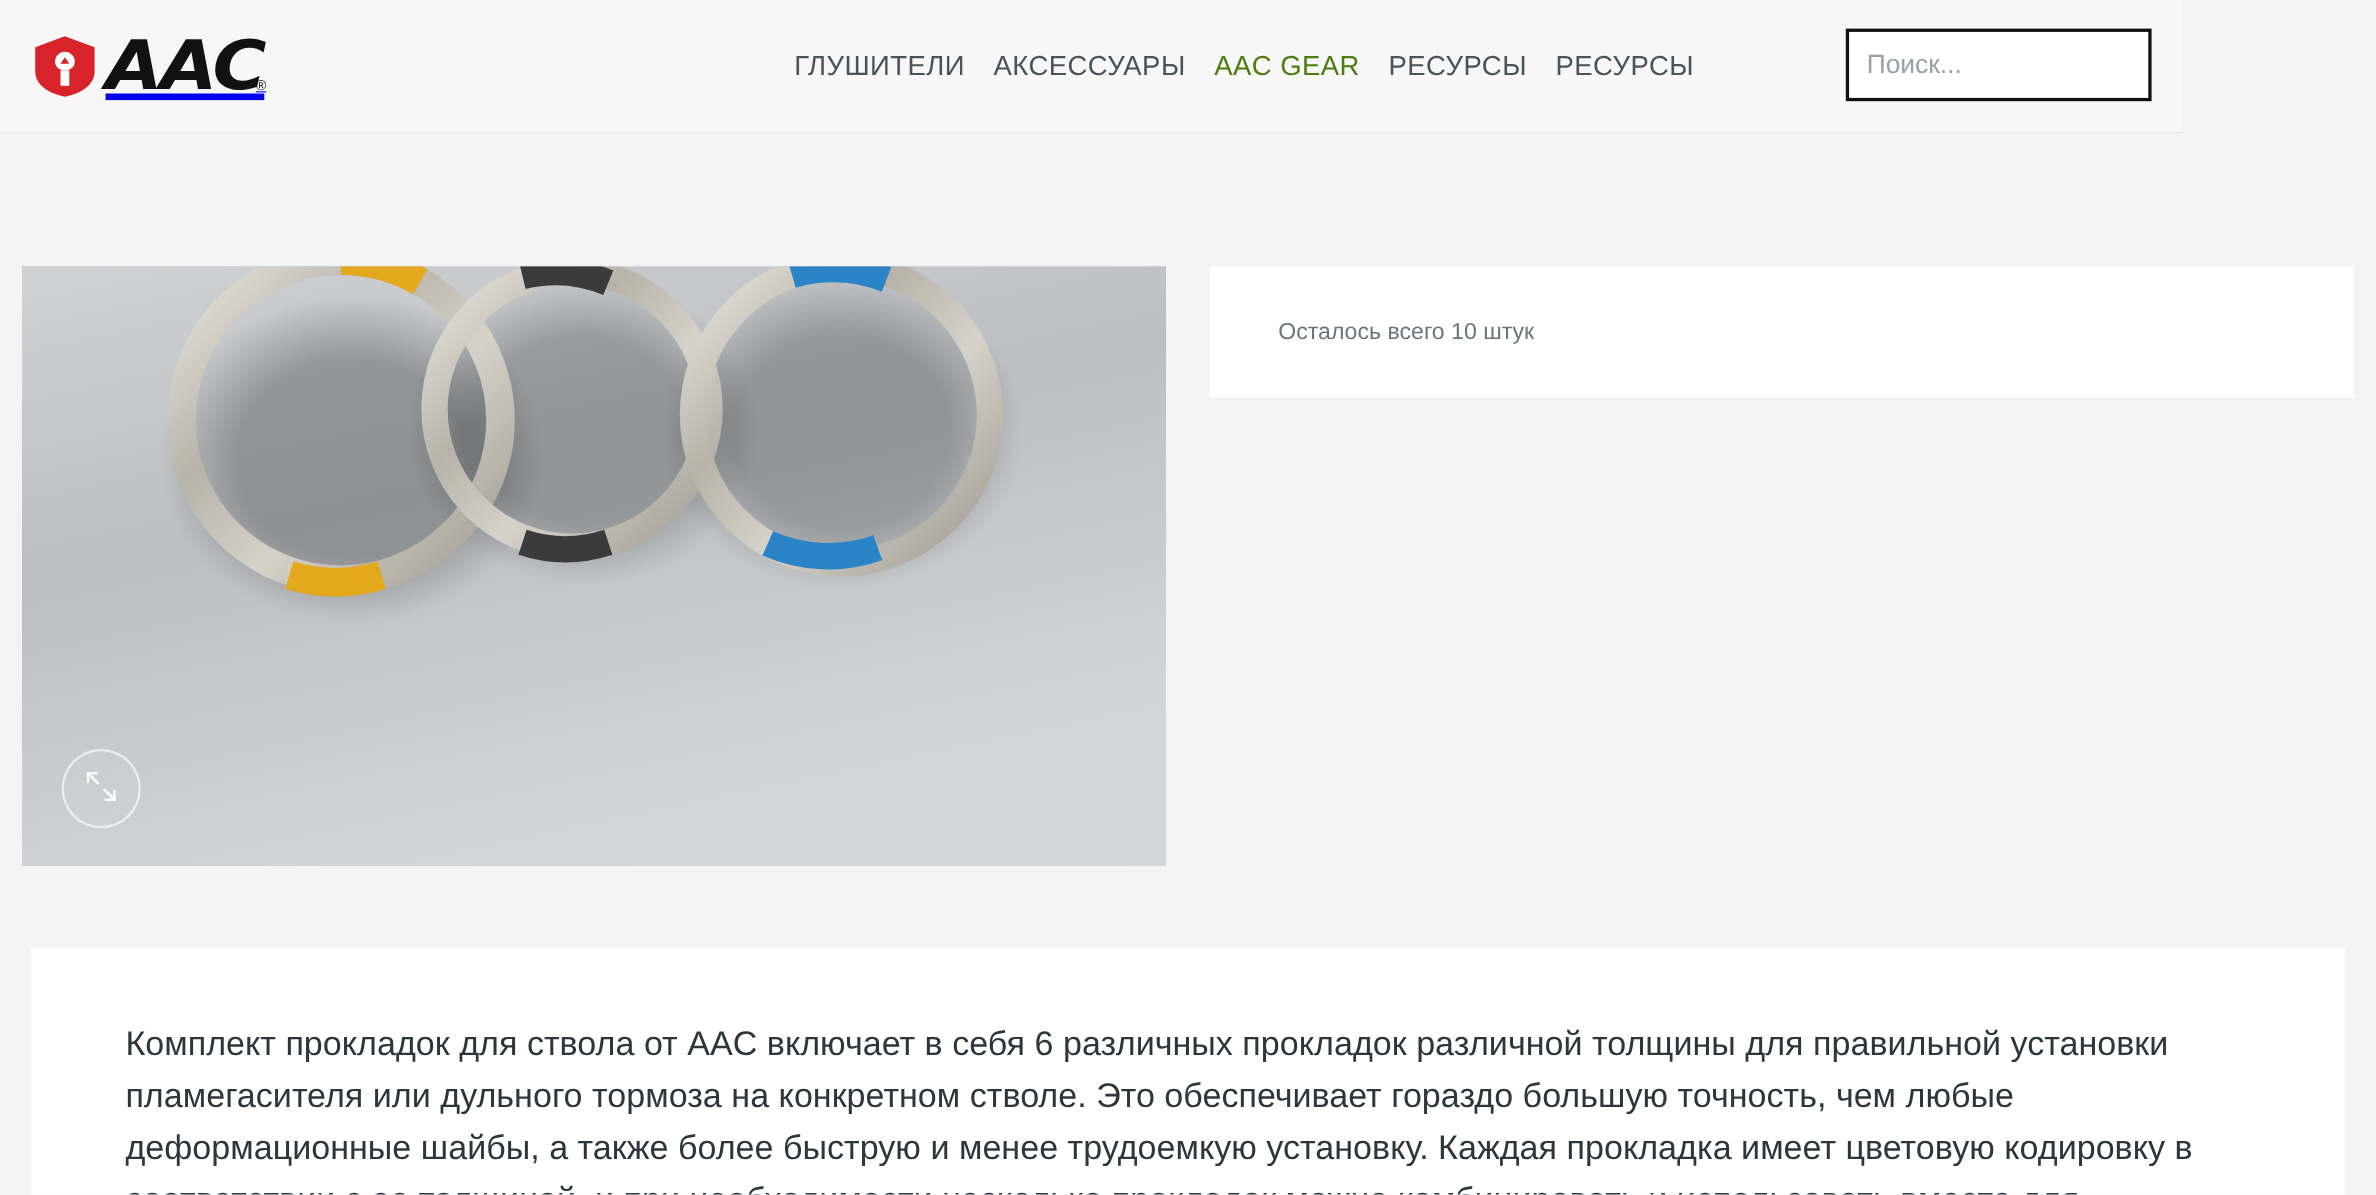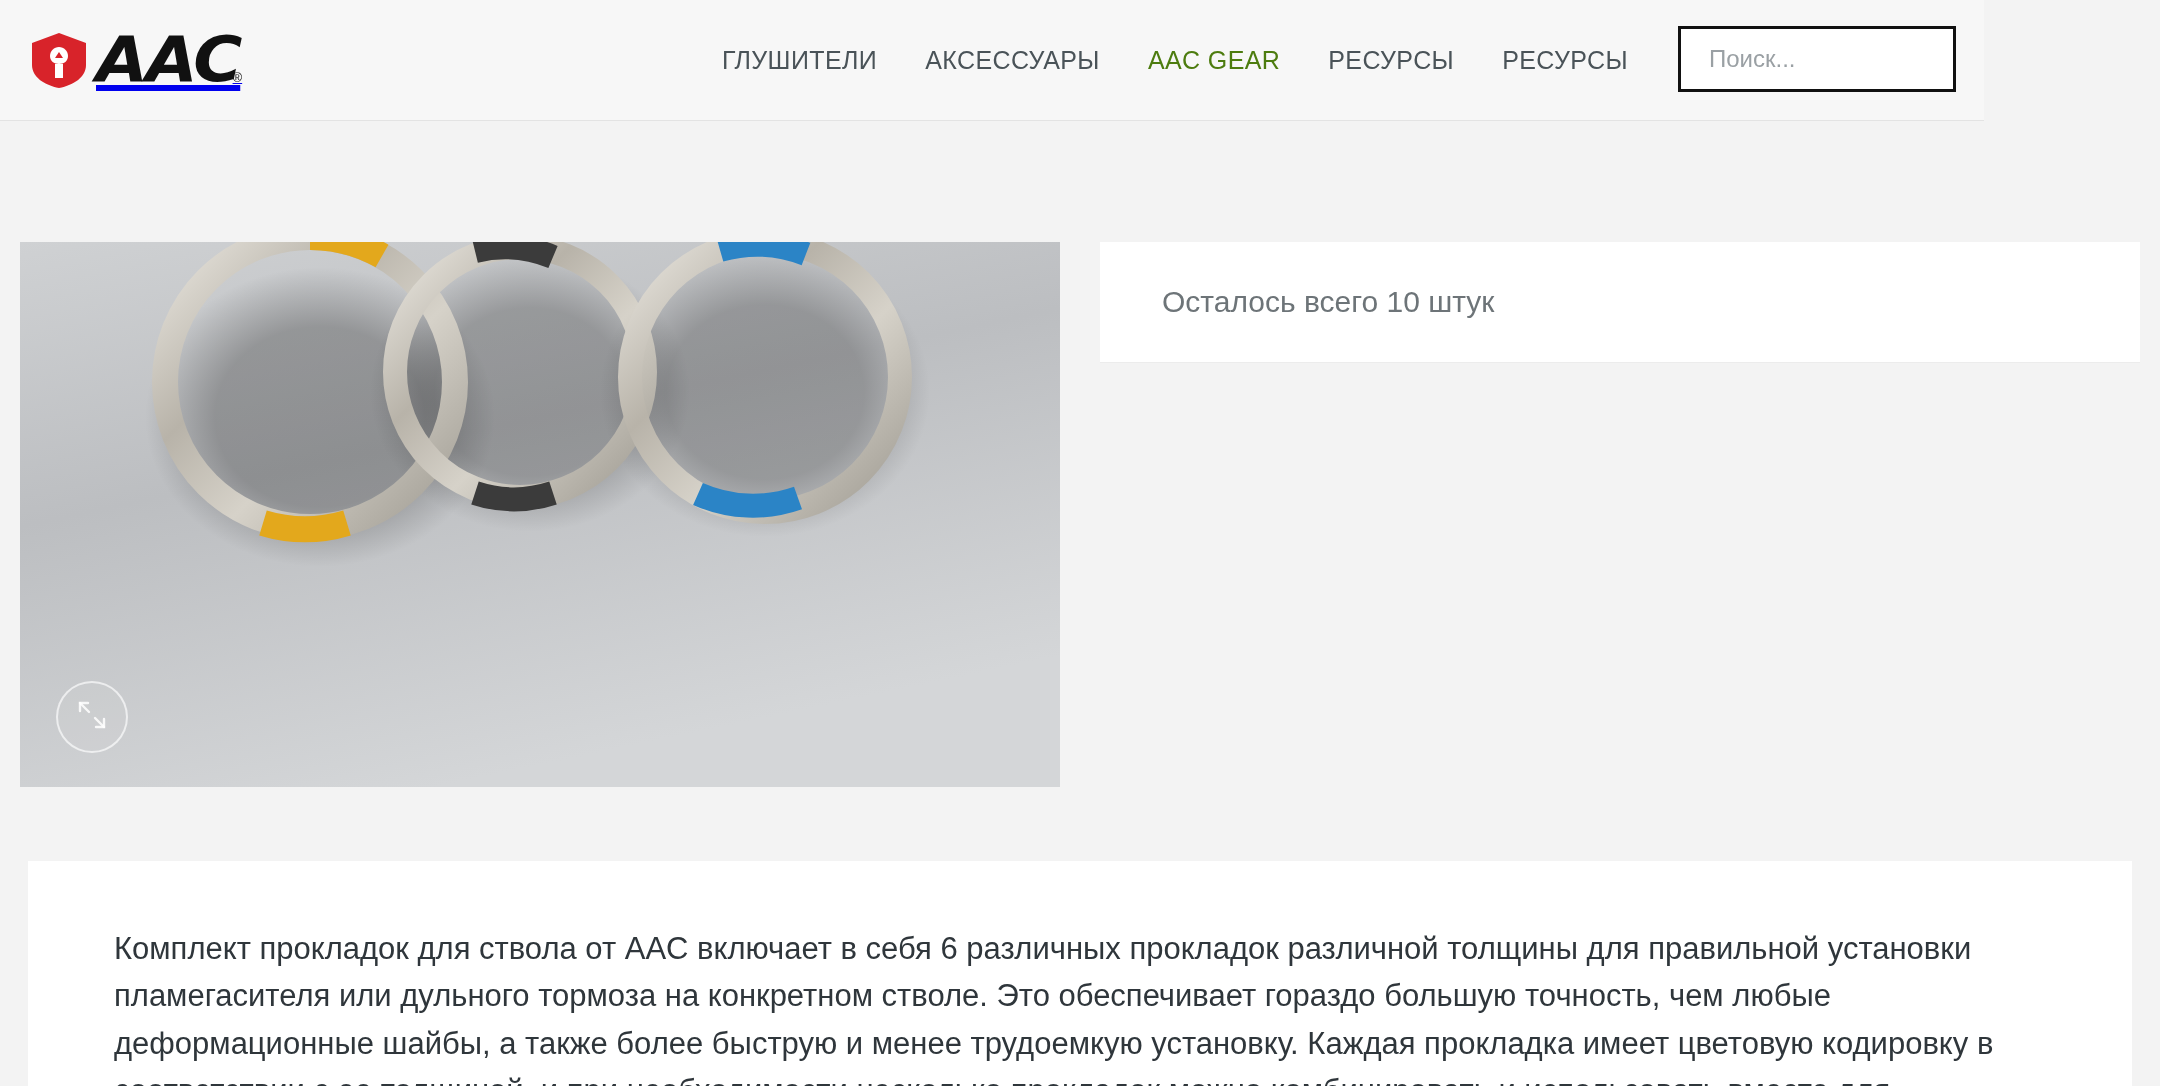--- a/index.html
+++ b/index.html
@@ -56,21 +56,21 @@
     font-family: "Liberation Sans", sans-serif;
   }
 
   .nav {
     position: absolute;
     left: 722px;
     top: 0;
     height: 121px;
     display: flex;
     align-items: center;
-    gap: 48px;
+    gap: 26px;
   }
   .nav a {
     text-decoration: none;
     color: #4a5358;
     font-size: 25px;
     letter-spacing: 0.4px;
     font-family: "Liberation Sans", sans-serif;
   }
   .nav a.active {
     color: #4d7c0f;
@@ -80,21 +80,21 @@
   .search-box {
     position: absolute;
     right: 28px;
     top: 26px;
     width: 278px;
     height: 66px;
     border: 3px solid #111;
     background: #fff;
     display: flex;
     align-items: center;
-    padding: 0 12px 0 26px;
+    padding: 0 12px 0 14px;
   }
   .search-box input {
     flex: 1;
     border: none;
     outline: none;
     font-size: 24px;
     color: #6b7074;
     font-family: "Liberation Sans", sans-serif;
     background: transparent;
   }
@@ -142,21 +142,21 @@
     top: 121px;
     width: 1040px;
     background: #fff;
     height: 121px;
     display: flex;
     align-items: center;
     padding-left: 62px;
     border-bottom: 1px solid #ececec;
   }
   .stock-text {
-    font-size: 30px;
+    font-size: 21px;
     color: #6d7478;
     font-family: "Liberation Sans", sans-serif;
   }
 
   .description-card {
     position: absolute;
     left: 28px;
     top: 740px;
     width: 2104px;
     min-height: 346px;

